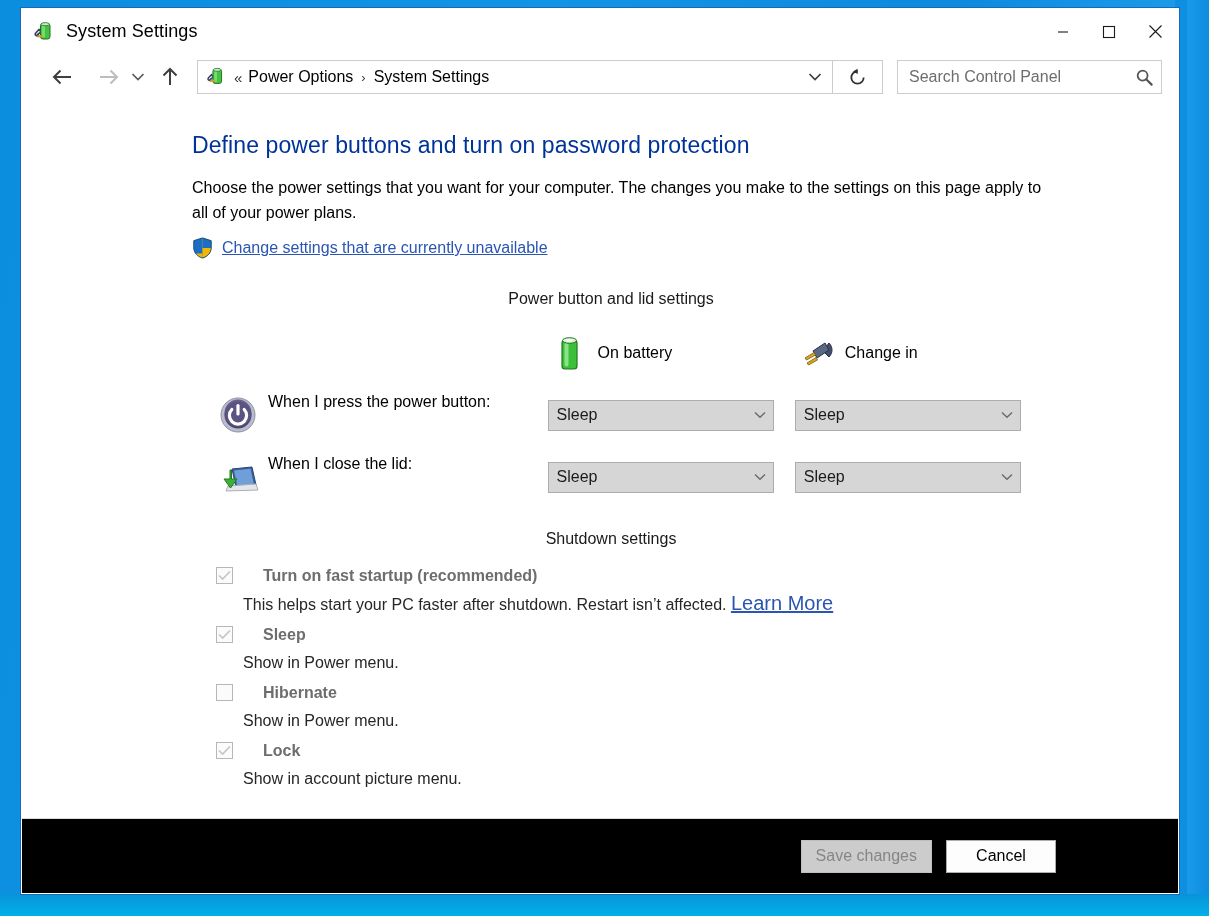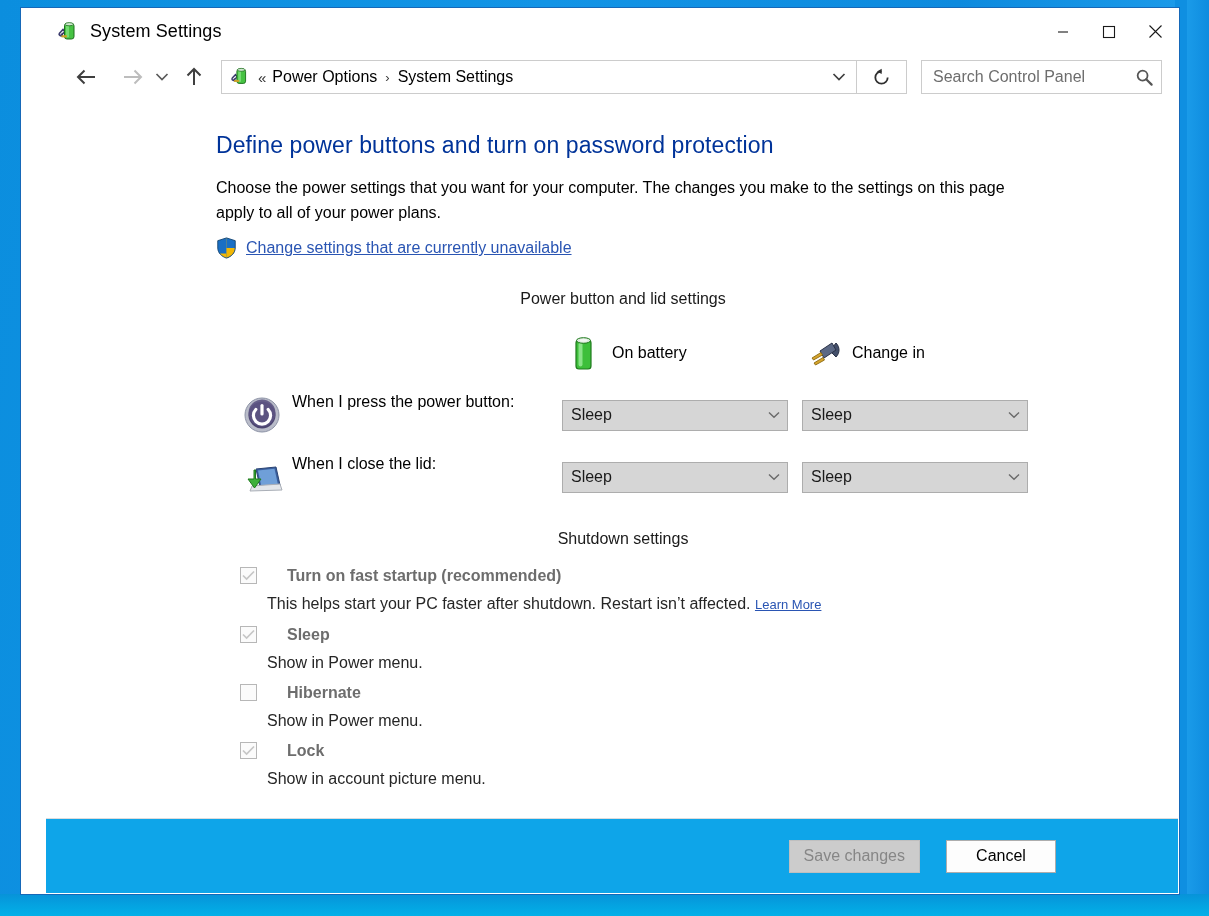--- a/index.html
+++ b/index.html
@@ -40,21 +40,20 @@
     box-sizing: border-box;
     display: flex;
     flex-direction: column;
   }
   .window-inner {
     border: 1px solid #ffffff;
     flex: 1;
     display: flex;
     flex-direction: column;
     min-height: 0;
-    margin-left: 24px;
   }
 
   
   .titlebar {
     height: 45px;
     display: flex;
     align-items: center;
     background: #ffffff;
     flex: none;
   }
@@ -178,21 +177,21 @@
     align-items: center;
     margin-top: 12px;
   }
   .shield { width: 21px; height: 22px; flex: none; margin-right: 9px; }
   a.link {
     font-size: 16px;
     color: #2a55b3;
     text-align: center;
   }
   a.inline-link {
-    font-size: 13px;
+    font-size: 20px;
     color: #2a55b3;
     text-decoration: underline;
   }
 
   .group {
     display: flex;
     align-items: center;
     margin-top: 31px;
     flex-direction: column;
   }
@@ -276,22 +275,21 @@
 
   
   .footer {
     flex: none;
     height: 74px;
     border-top: 1px solid #dcdcdc;
     display: flex;
     align-items: center;
     justify-content: flex-end;
     padding-right: 122px;
-    background: #0ea5e9;
-    gap: 12px;
+    background: #000000;
   }
   .btn {
     height: 33px;
     min-width: 110px;
     box-sizing: border-box;
     font-size: 16px;
     display: flex; align-items: center; justify-content: center;
     border: 1px solid #adadad;
     padding: 0 14px;
   }

